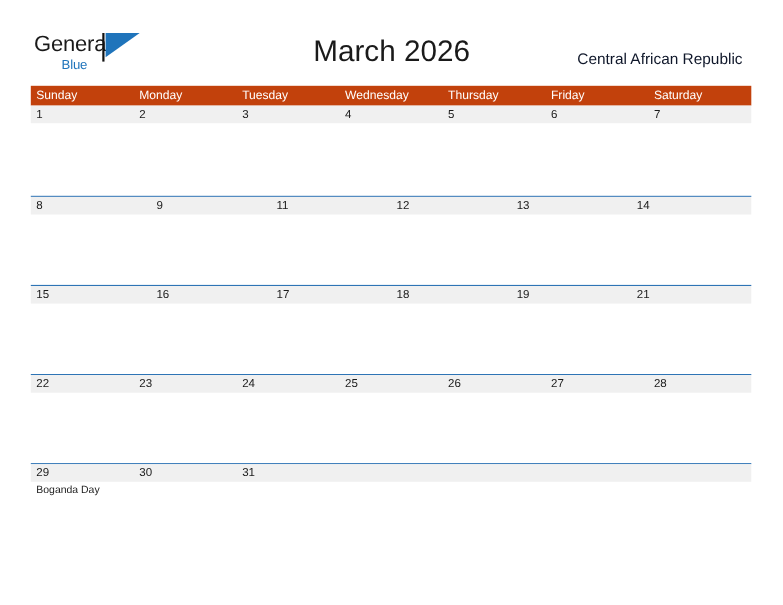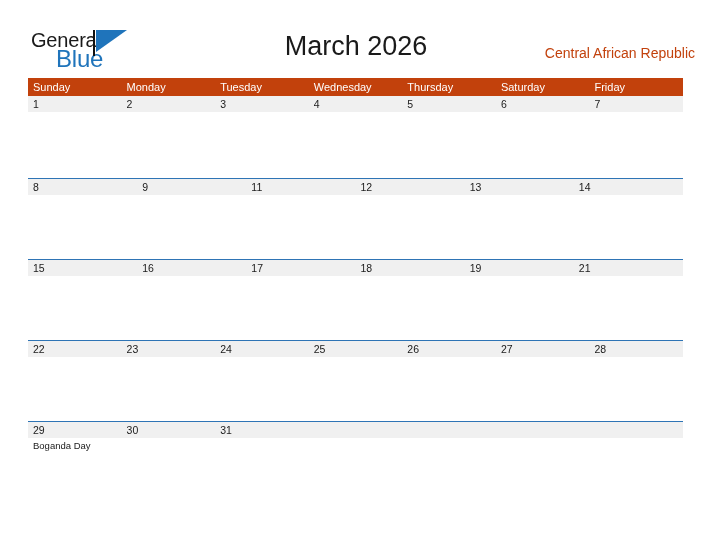--- a/index.html
+++ b/index.html
@@ -38,21 +38,21 @@
     font-size: 20px;
     color: #1a1a1a;
     letter-spacing: -0.2px;
     line-height: 22px;
     font-family: "Liberation Sans", sans-serif;
   }
   .brand-line2 {
     position: absolute;
     left: 25px;
     top: 19px;
-    font-size: 24px;
+    font-size: 12px;
     color: #1f74bb;
     letter-spacing: -0.2px;
     line-height: 22px;
     font-family: "Liberation Sans", sans-serif;
     text-align: right;
   }
   .brand-flag {
     position: absolute;
     left: 62px;
     top: 1px;
@@ -84,24 +84,24 @@
     width: 300px;
     text-align: center;
     font-size: 27px;
     color: #1a1a1a;
     font-family: "Liberation Sans", sans-serif;
     white-space: nowrap;
   }
 
   .country-label {
     position: absolute;
-    right: 17px;
+    right: 37px;
     top: 45px;
     font-size: 14px;
-    color: #c2410c;
+    color: #0f172a;
     font-family: "Liberation Sans", sans-serif;
     white-space: nowrap;
   }
 
   
   .calendar {
     position: absolute;
     left: 28px;
     top: 78px;
     width: 655px;
@@ -202,22 +202,22 @@
 </div>
 
 <div class="calendar">
 
   <div class="weekday-header">
     <div class="weekday-cell">Sunday</div>
     <div class="weekday-cell">Monday</div>
     <div class="weekday-cell">Tuesday</div>
     <div class="weekday-cell">Wednesday</div>
     <div class="weekday-cell">Thursday</div>
+    <div class="weekday-cell">Friday</div>
     <div class="weekday-cell">Saturday</div>
-    <div class="weekday-cell">Friday</div>
   </div>
 
   <div id="weeks-container">
       <div class="week-row first-row">
         <div class="daynum-band"></div>
         <div class="week-cells">
           <div class="day-cell">
             <span class="day-number">1</span>
           </div>
           <div class="day-cell">

